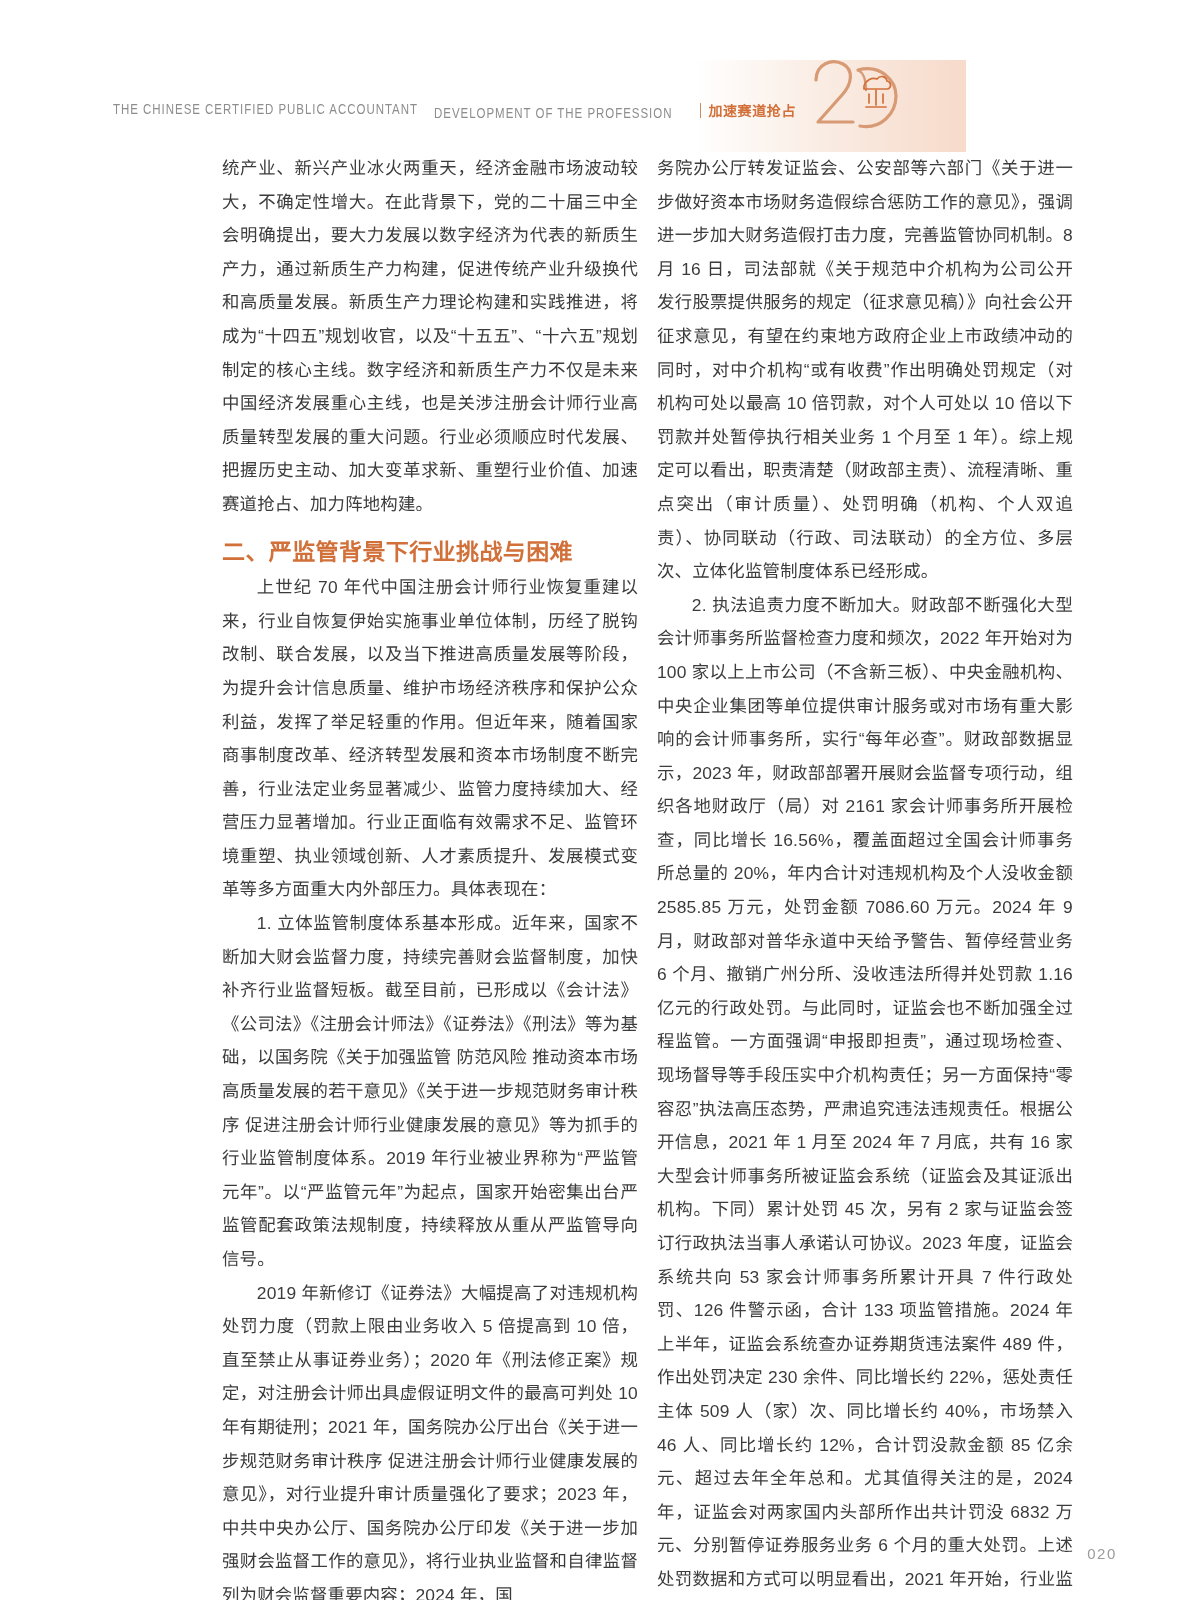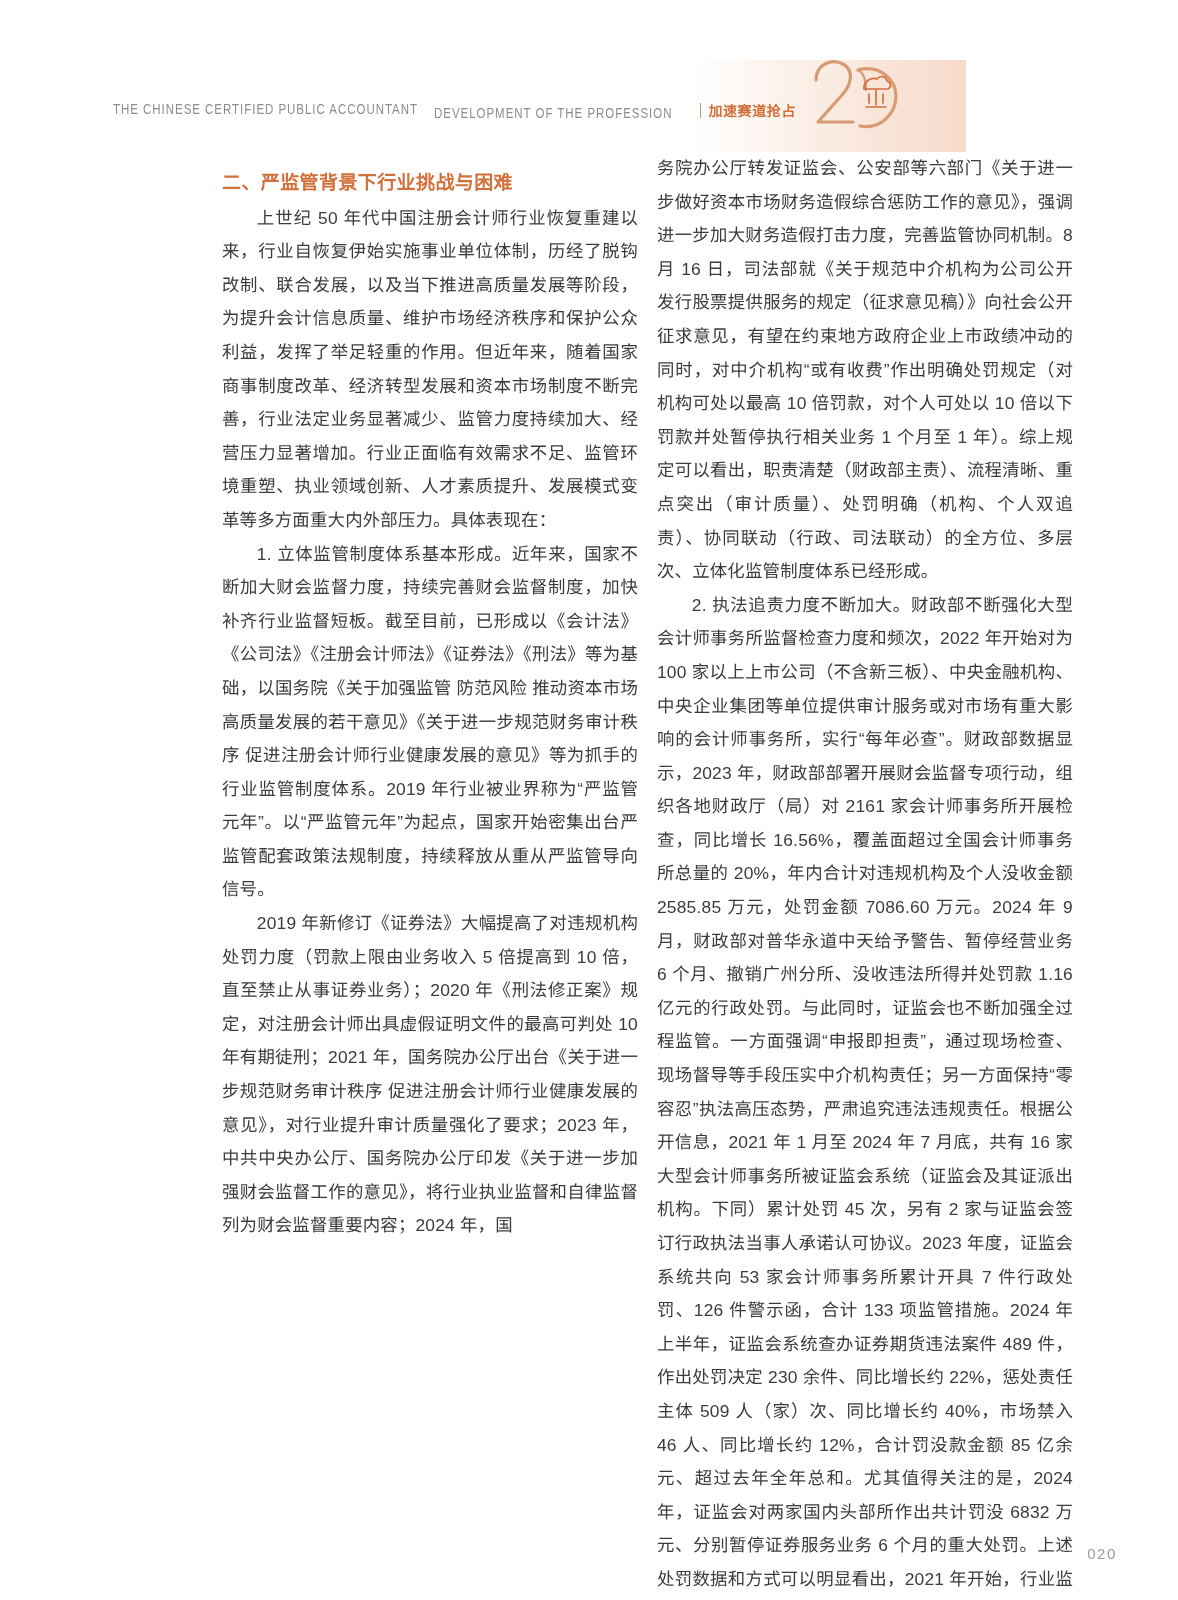--- a/index.html
+++ b/index.html
@@ -104,21 +104,21 @@
     line-height: 33.6px;
     color: #3b3b3b;
     text-align: justify;
     text-justify: inter-character;
     letter-spacing: 0.2px;
   }
   .para.indent { text-indent: 2em; }
 
   .section-heading {
     margin: 14px 0 2px 0;
-    font-size: 19px;
+    font-size: 23px;
     line-height: 33.6px;
     font-weight: bold;
     color: #d2703a;
     letter-spacing: 0.4px;
   }
 
   .page-number {
     position: absolute;
     right: 61px;
     bottom: 38px;
@@ -158,24 +158,25 @@
         <line x1="77" y1="44" x2="77" y2="53"></line>
         <line x1="60" y1="57" x2="80" y2="57"></line>
       </g>
     </svg>
   </div>
 </div>
 
 <div class="content">
 
   <div class="column left">
+    <p class="para">统产业、新兴产业冰火两重天，经济金融市场波动较大，不确定性增大。在此背景下，党的二十届三中全会明确提出，要大力发展以数字经济为代表的新质生产力，通过新质生产力构建，促进传统产业升级换代和高质量发展。新质生产力理论构建和实践推进，将成为“十四五”规划收官，以及“十五五”、“十六五”规划制定的核心主线。数字经济和新质生产力不仅是未来中国经济发展重心主线，也是关涉注册会计师行业高质量转型发展的重大问题。行业必须顺应时代发展、把握历史主动、加大变革求新、重塑行业价值、加速赛道抢占、加力阵地构建。</p>
 
     <h2 class="section-heading">二、严监管背景下行业挑战与困难</h2>
 
-    <p class="para indent">上世纪 50 年代中国注册会计师行业恢复重建以来，行业自恢复伊始实施事业单位体制，历经了脱钩改制、联合发展，以及当下推进高质量发展等阶段，为提升会计信息质量、维护市场经济秩序和保护公众利益，发挥了举足轻重的作用。但近年来，随着国家商事制度改革、经济转型发展和资本市场制度不断完善，行业法定业务显著减少、监管力度持续加大、经营压力显著增加。行业正面临有效需求不足、监管环境重塑、执业领域创新、人才素质提升、发展模式变革等多方面重大内外部压力。具体表现在：</p>
+    <p class="para indent">上世纪 70 年代中国注册会计师行业恢复重建以来，行业自恢复伊始实施事业单位体制，历经了脱钩改制、联合发展，以及当下推进高质量发展等阶段，为提升会计信息质量、维护市场经济秩序和保护公众利益，发挥了举足轻重的作用。但近年来，随着国家商事制度改革、经济转型发展和资本市场制度不断完善，行业法定业务显著减少、监管力度持续加大、经营压力显著增加。行业正面临有效需求不足、监管环境重塑、执业领域创新、人才素质提升、发展模式变革等多方面重大内外部压力。具体表现在：</p>
 
     <p class="para indent">1. 立体监管制度体系基本形成。近年来，国家不断加大财会监督力度，持续完善财会监督制度，加快补齐行业监督短板。截至目前，已形成以《会计法》《公司法》《注册会计师法》《证券法》《刑法》等为基础，以国务院《关于加强监管 防范风险 推动资本市场高质量发展的若干意见》《关于进一步规范财务审计秩序 促进注册会计师行业健康发展的意见》等为抓手的行业监管制度体系。2019 年行业被业界称为“严监管元年”。以“严监管元年”为起点，国家开始密集出台严监管配套政策法规制度，持续释放从重从严监管导向信号。</p>
 
     <p class="para indent">2019 年新修订《证券法》大幅提高了对违规机构处罚力度（罚款上限由业务收入 5 倍提高到 10 倍，直至禁止从事证券业务）；2020 年《刑法修正案》规定，对注册会计师出具虚假证明文件的最高可判处 10 年有期徒刑；2021 年，国务院办公厅出台《关于进一步规范财务审计秩序 促进注册会计师行业健康发展的意见》，对行业提升审计质量强化了要求；2023 年，中共中央办公厅、国务院办公厅印发《关于进一步加强财会监督工作的意见》，将行业执业监督和自律监督列为财会监督重要内容；2024 年，国</p>
   </div>
 
   <div class="column right">
     <p class="para">务院办公厅转发证监会、公安部等六部门《关于进一步做好资本市场财务造假综合惩防工作的意见》，强调进一步加大财务造假打击力度，完善监管协同机制。8 月 16 日，司法部就《关于规范中介机构为公司公开发行股票提供服务的规定（征求意见稿）》向社会公开征求意见，有望在约束地方政府企业上市政绩冲动的同时，对中介机构“或有收费”作出明确处罚规定（对机构可处以最高 10 倍罚款，对个人可处以 10 倍以下罚款并处暂停执行相关业务 1 个月至 1 年）。综上规定可以看出，职责清楚（财政部主责）、流程清晰、重点突出（审计质量）、处罚明确（机构、个人双追责）、协同联动（行政、司法联动）的全方位、多层次、立体化监管制度体系已经形成。</p>
 
     <p class="para indent">2. 执法追责力度不断加大。财政部不断强化大型会计师事务所监督检查力度和频次，2022 年开始对为 100 家以上上市公司（不含新三板）、中央金融机构、中央企业集团等单位提供审计服务或对市场有重大影响的会计师事务所，实行“每年必查”。财政部数据显示，2023 年，财政部部署开展财会监督专项行动，组织各地财政厅（局）对 2161 家会计师事务所开展检查，同比增长 16.56%，覆盖面超过全国会计师事务所总量的 20%，年内合计对违规机构及个人没收金额 2585.85 万元，处罚金额 7086.60 万元。2024 年 9 月，财政部对普华永道中天给予警告、暂停经营业务 6 个月、撤销广州分所、没收违法所得并处罚款 1.16 亿元的行政处罚。与此同时，证监会也不断加强全过程监管。一方面强调“申报即担责”，通过现场检查、现场督导等手段压实中介机构责任；另一方面保持“零容忍”执法高压态势，严肃追究违法违规责任。根据公开信息，2021 年 1 月至 2024 年 7 月底，共有 16 家大型会计师事务所被证监会系统（证监会及其证派出机构。下同）累计处罚 45 次，另有 2 家与证监会签订行政执法当事人承诺认可协议。2023 年度，证监会系统共向 53 家会计师事务所累计开具 7 件行政处罚、126 件警示函，合计 133 项监管措施。2024 年上半年，证监会系统查办证券期货违法案件 489 件，作出处罚决定 230 余件、同比增长约 22%，惩处责任主体 509 人（家）次、同比增长约 40%，市场禁入 46 人、同比增长约 12%，合计罚没款金额 85 亿余元、超过去年全年总和。尤其值得关注的是，2024 年，证监会对两家国内头部所作出共计罚没 6832 万元、分别暂停证券服务业务 6 个月的重大处罚。上述处罚数据和方式可以明显看出，2021 年开始，行业监管处罚力度陡然加力提升，行</p>

